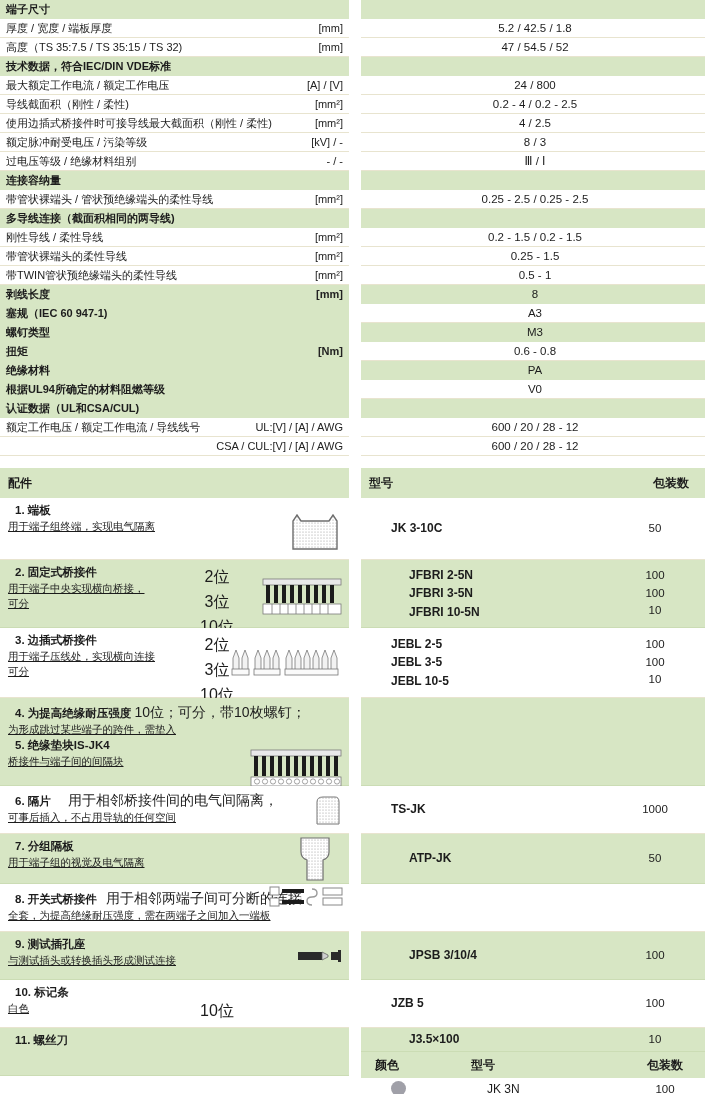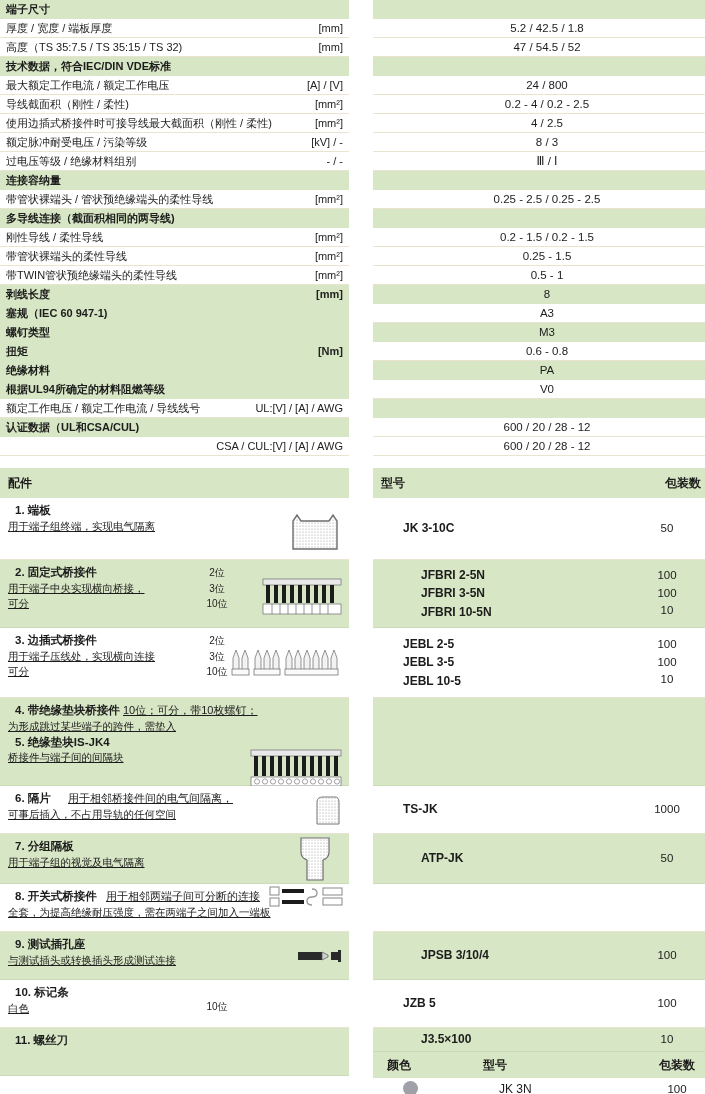--- a/index.html
+++ b/index.html
@@ -9,21 +9,21 @@
     background: #ffffff;
     font-family: "Liberation Sans", "DejaVu Sans", sans-serif;
     color: #1c1c1c;
     overflow: hidden;
   }
   .page {
     position: relative;
     width: 638px;
     height: 1094px;
     display: flex;
-    gap: 24px;
+    gap: 12px;
   }
   .col-left  { width: 349px; flex: 0 0 349px; }
   .col-right { width: 348px; flex: 0 0 348px; }
 
   
   .row {
     position: relative;
     display: flex;
     align-items: center;
     justify-content: space-between;
@@ -69,29 +69,29 @@
   
   .acc {
     position: relative;
     padding: 5px 6px 5px 8px;
     background: #ffffff;
     border-bottom: 1px solid #e8e4cf;
     min-height: 48px;
   }
   .acc.green { background: #d7e6c4; border-bottom-color: #cbdcb4; }
   .acc .title { font-size: 11.5px; font-weight: bold; line-height: 1.35; margin-left: 7px; }
-  .acc .title .reg { font-weight: normal; font-size: 11px; text-decoration: underline; }
+  .acc .title .reg { font-weight: normal; font-size: 14px; }
   .acc .desc  { font-size: 10.5px; line-height: 1.45; text-decoration: underline; }
   .acc .poscol {
     position: absolute;
     left: 196px;
     top: 5px;
     width: 42px;
     text-align: center;
-    font-size: 10px;
+    font-size: 16px;
     line-height: 1.55;
   }
   .acc .pic {
     position: absolute;
     right: 6px;
     top: 50%;
     transform: translateY(-50%);
   }
   .acc .pic.topright { top: 6px; transform: none; }
 
@@ -220,26 +220,26 @@
       <span class="lbl">扭矩</span>
       <span class="unit">[Nm]</span>
     </div>
     <div class="row head">
       <span class="lbl">绝缘材料</span>
     </div>
     <div class="row head">
       <span class="lbl">根据UL94所确定的材料阻燃等级</span>
     </div>
 
+    <div class="row head">
+      <span class="lbl">认证数据（UL和CSA/CUL)</span>
+    </div>
     <div class="row">
       <span class="lbl">额定工作电压 / 额定工作电流 / 导线线号</span>
       <span class="unit">UL:[V] / [A] / AWG</span>
-    </div>
-    <div class="row head">
-      <span class="lbl">认证数据（UL和CSA/CUL)</span>
     </div>
     <div class="row">
       <span class="lbl"></span>
       <span class="unit">CSA / CUL:[V] / [A] / AWG</span>
     </div>
 
     <div class="spacer-white"></div>
 
     <div class="bar">
       <span>配件</span>
@@ -329,21 +329,21 @@
             <path d="M91 26 L91 10 L94 2 L97 10 L97 26 Z"></path>
             <path d="M100 26 L100 10 L103 2 L106 10 L106 26 Z"></path>
             <rect x="54" y="21" width="53" height="6" fill="#fafafa"></rect>
           </g>
         </svg>
       </div>
     </div>
 
     <div class="acc green" style="height:88px">
       <div class="title">
-        <span>4.</span> <span>带绝缘垫块桥接件</span>
+        <span>4.</span> <span>为提高绝缘耐压强度</span>
         <span class="reg">10位；可分，带10枚螺钉；</span>
       </div>
       <div class="desc">为形成跳过某些端子的跨件，需垫入</div>
       <div class="title" style="margin-top:1px">
         <span>5.</span> <span>绝缘垫块IS-JK4</span>
       </div>
       <div class="desc">桥接件与端子间的间隔块</div>
       <div class="pic" style="top:50px;transform:none">
         <svg width="94" height="40" viewBox="0 0 94 40">
           <rect x="2" y="2" width="90" height="6" fill="#e9e9e9" stroke="#7a7a7a" stroke-width="0.8"></rect>

